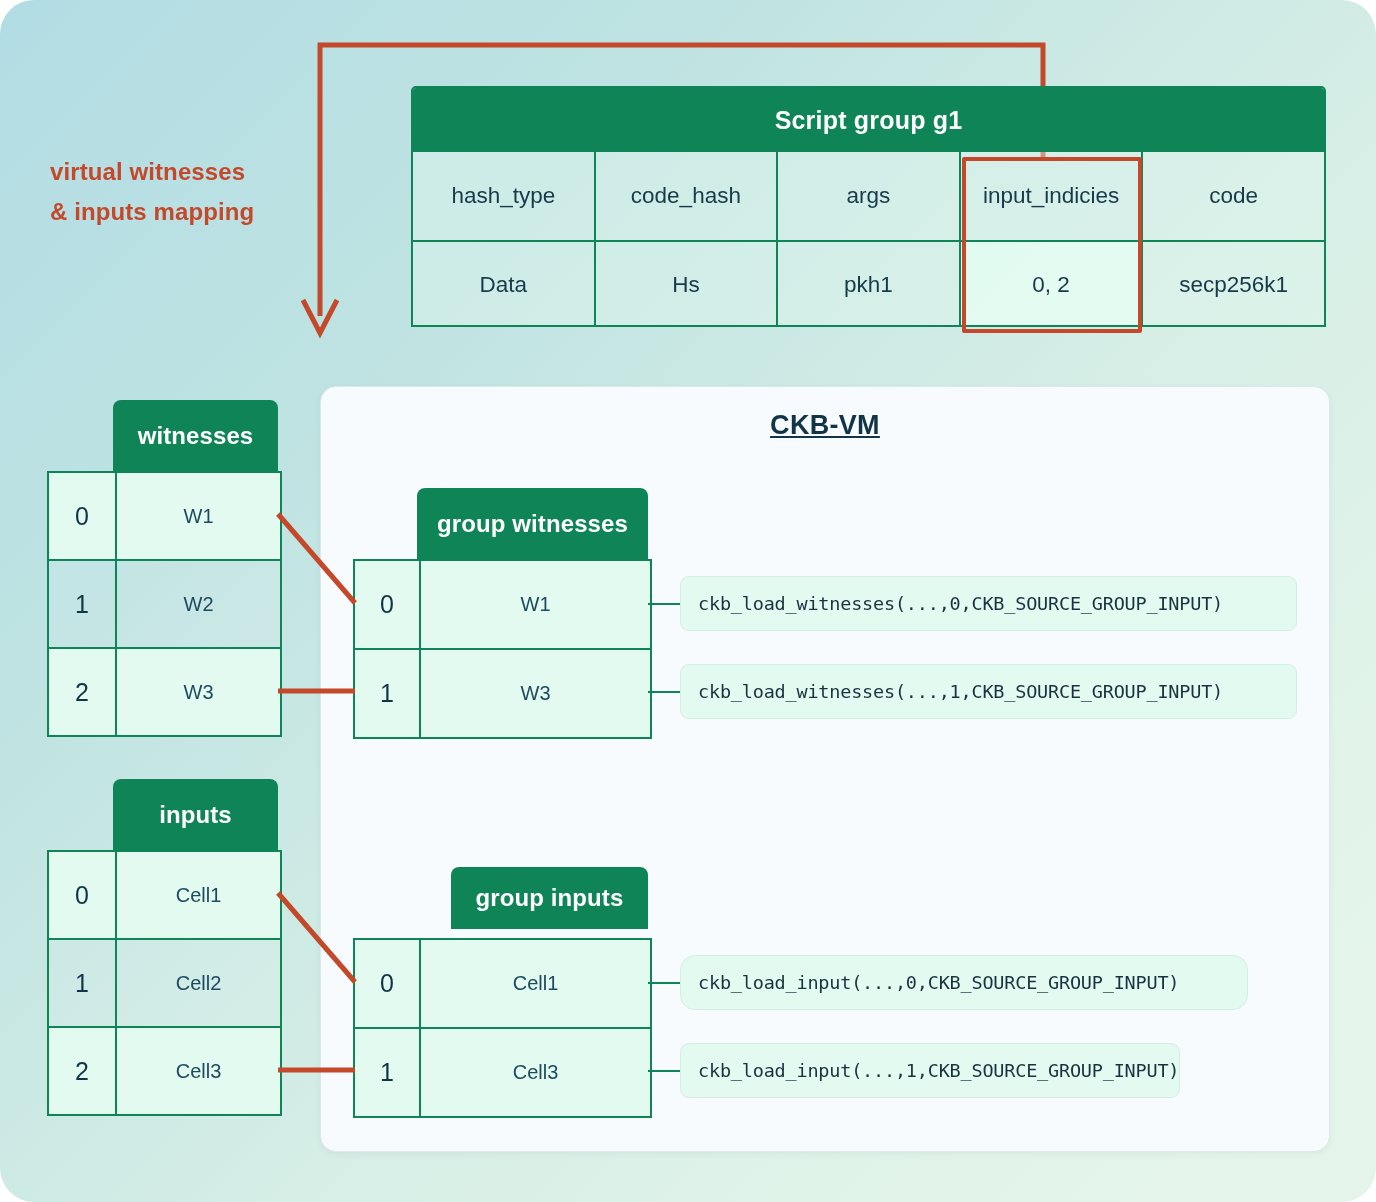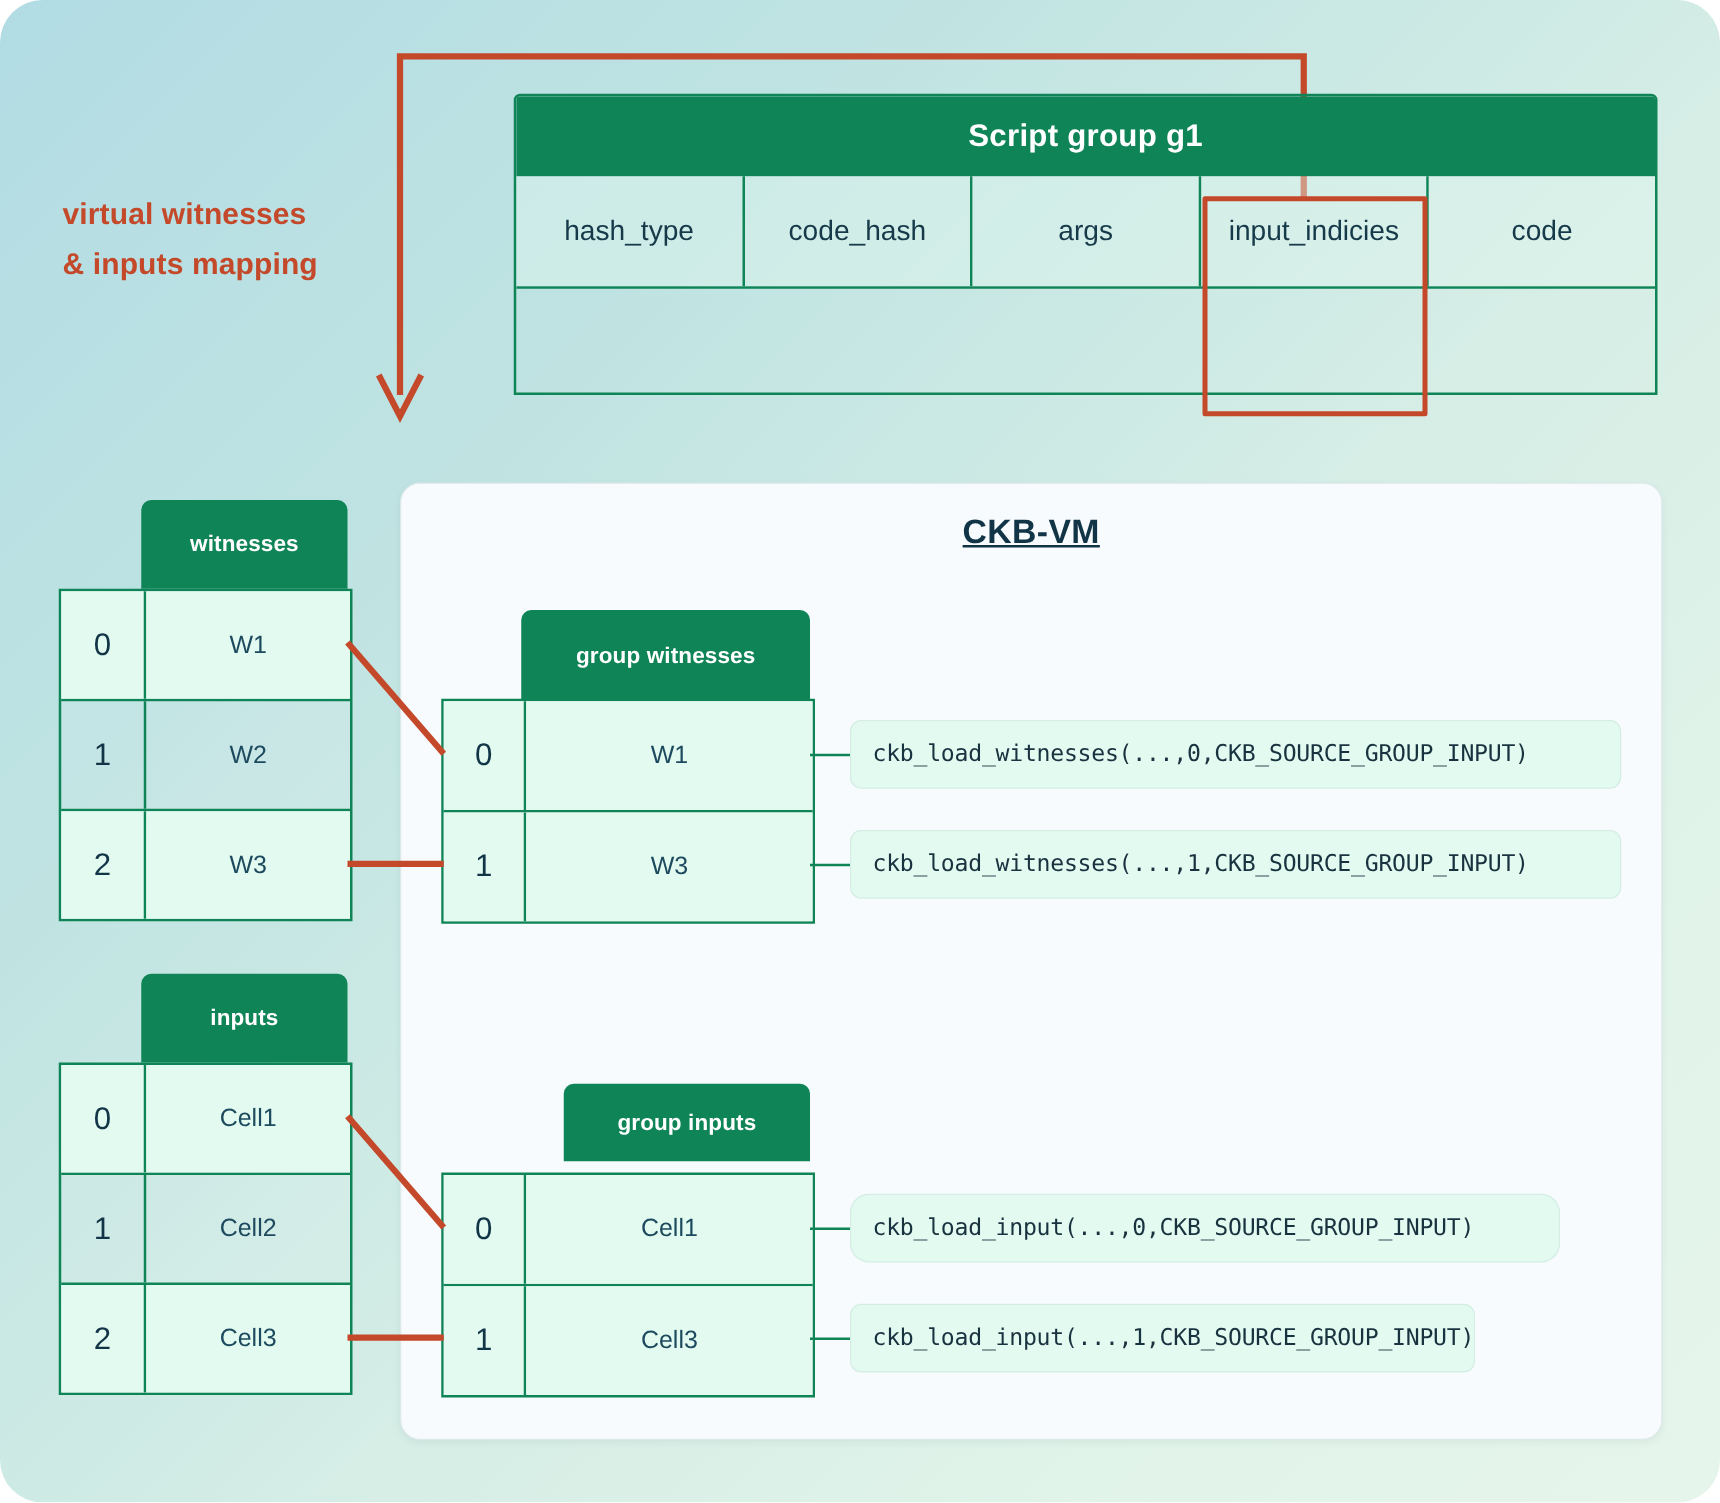--- a/index.html
+++ b/index.html
@@ -28,21 +28,21 @@
     font-weight: bold;
     line-height: 40px;
     letter-spacing: 0.1px;
   }
 
   
   .route-svg { left: 0; top: 0; width: 1376px; height: 400px; pointer-events: none; }
 
   
   .sg-table {
-    left: 411px; top: 75px; width: 915px; height: 241px;
+    left: 411px; top: 86px; width: 915px; height: 241px;
     border: 2px solid #0f8457;
     border-radius: 5px 5px 0 0;
     overflow: hidden;
   }
   .sg-title {
     height: 64px;
     background: #0f8457;
     color: #ffffff;
     font-size: 25px;
     font-weight: bold;
@@ -89,21 +89,21 @@
     font-size: 27px;
     font-weight: bold;
     letter-spacing: 0.3px;
     text-decoration: underline;
   }
 
   
   .tbl-header {
     background: #0f8457;
     color: #ffffff;
-    font-size: 18px;
+    font-size: 24px;
     font-weight: bold;
     display: flex;
     align-items: center;
     justify-content: center;
     border-radius: 8px 8px 0 0;
     letter-spacing: 0.1px;
   }
   .tbl-body {
     border: 2px solid #0f8457;
     display: flex;
@@ -174,20 +174,27 @@
 
   <div class="abs sg-table">
     <div class="sg-title">Script group g1</div>
     <div class="sg-row head">
       <div class="sg-cell">hash_type</div>
       <div class="sg-cell">code_hash</div>
       <div class="sg-cell">args</div>
       <div class="sg-cell">input_indicies</div>
       <div class="sg-cell">code</div>
     </div>
+    <div class="sg-row body">
+      <div class="sg-cell">Data</div>
+      <div class="sg-cell">Hs</div>
+      <div class="sg-cell">pkh1</div>
+      <div class="sg-cell hl-body">0, 2</div>
+      <div class="sg-cell">secp256k1</div>
+    </div>
   </div>
   <div class="abs sg-highlight"></div>
 
   <div class="abs vm-panel"></div>
   <div class="abs vm-title">CKB-VM</div>
 
   <div class="abs src-table" style="left:113px; top:400px;">
     <div class="tbl-header" style="width:165px; height:71px;">witnesses</div>
   </div>
   <div class="abs" style="left:47px; top:471px;">

